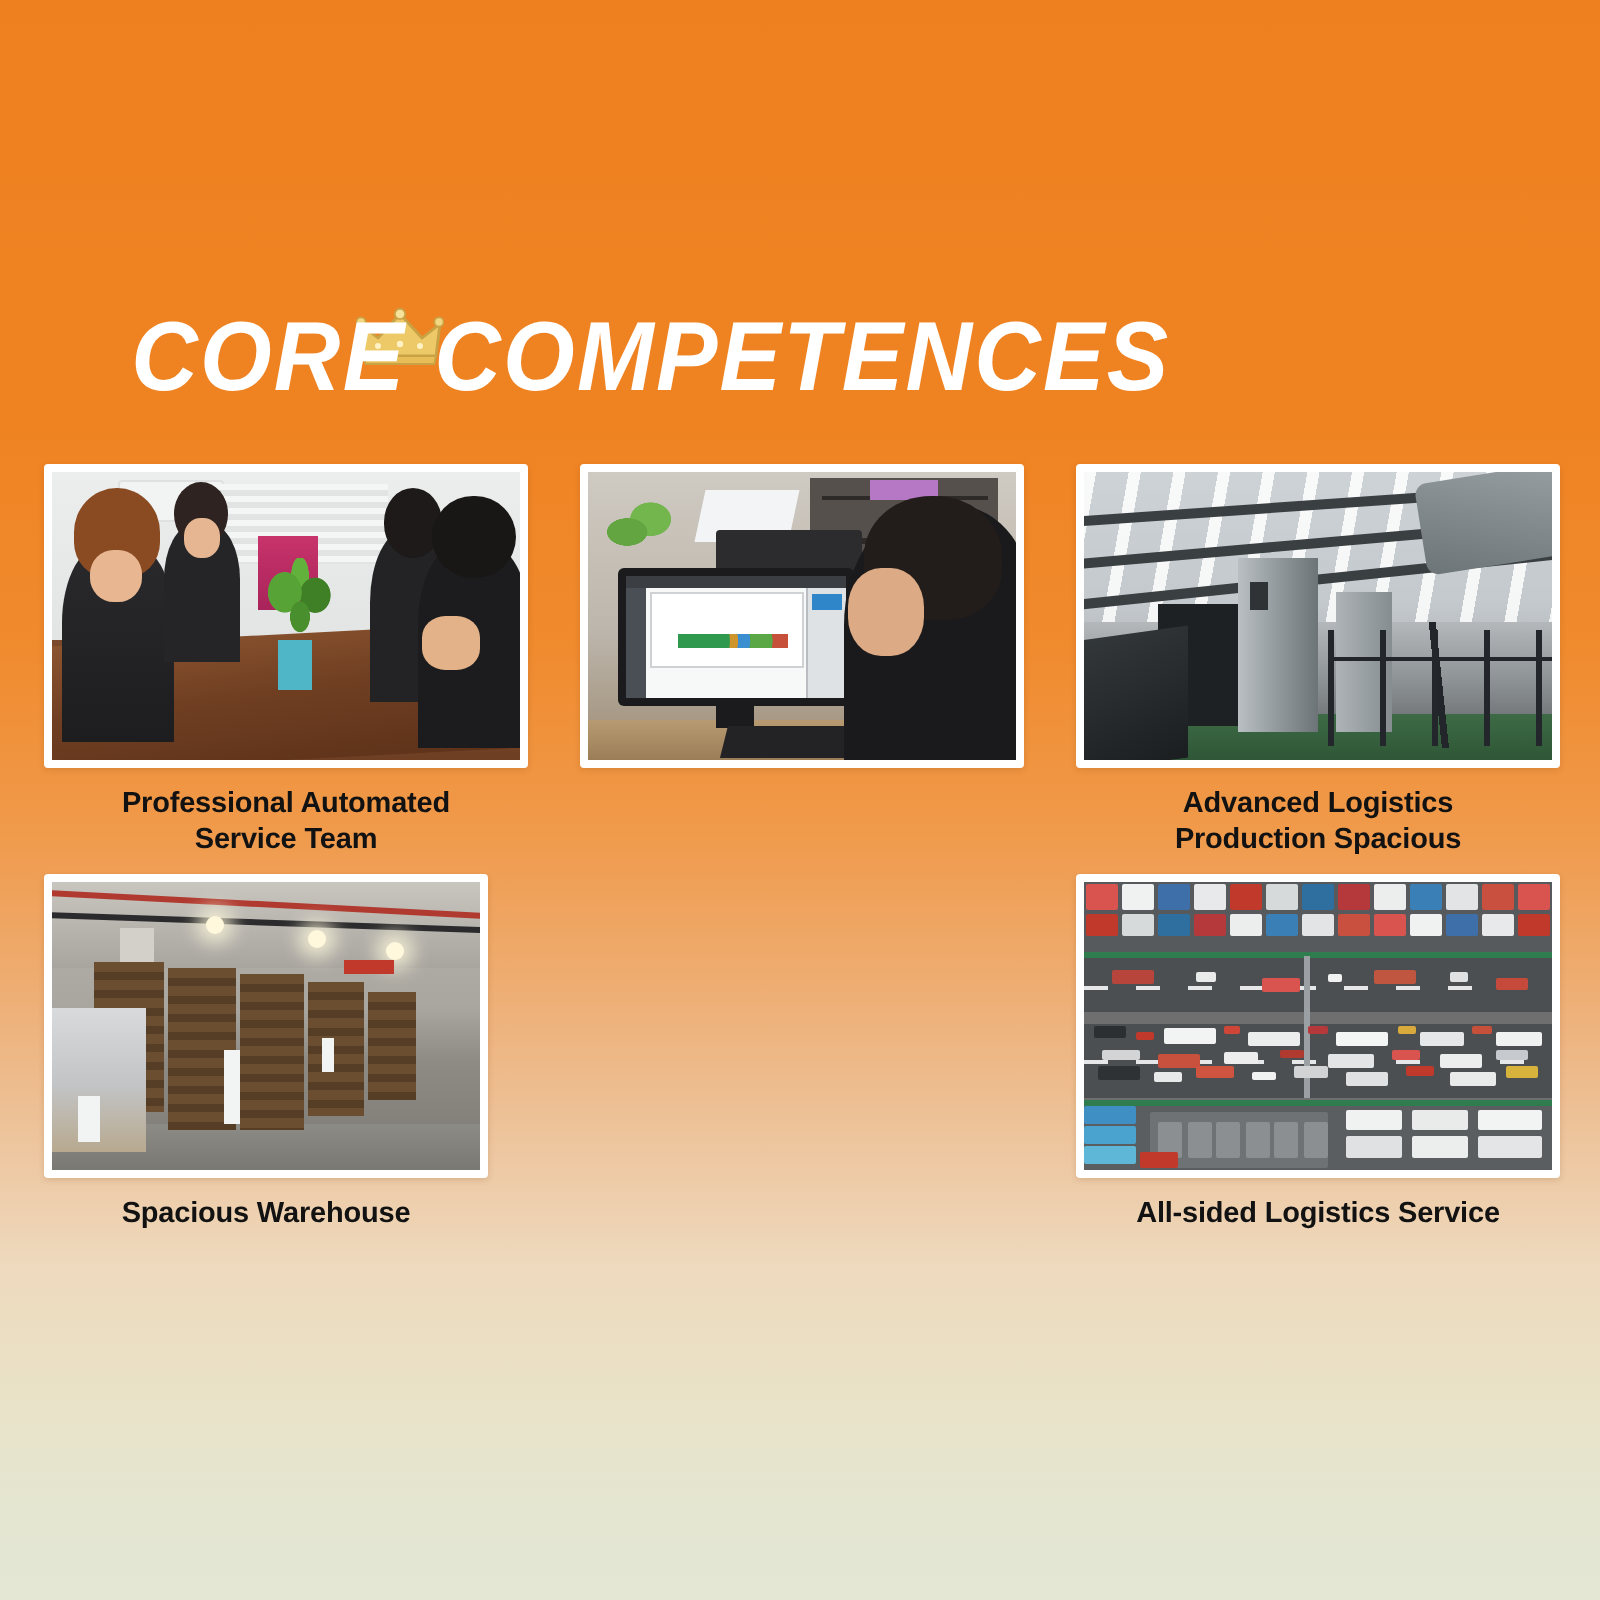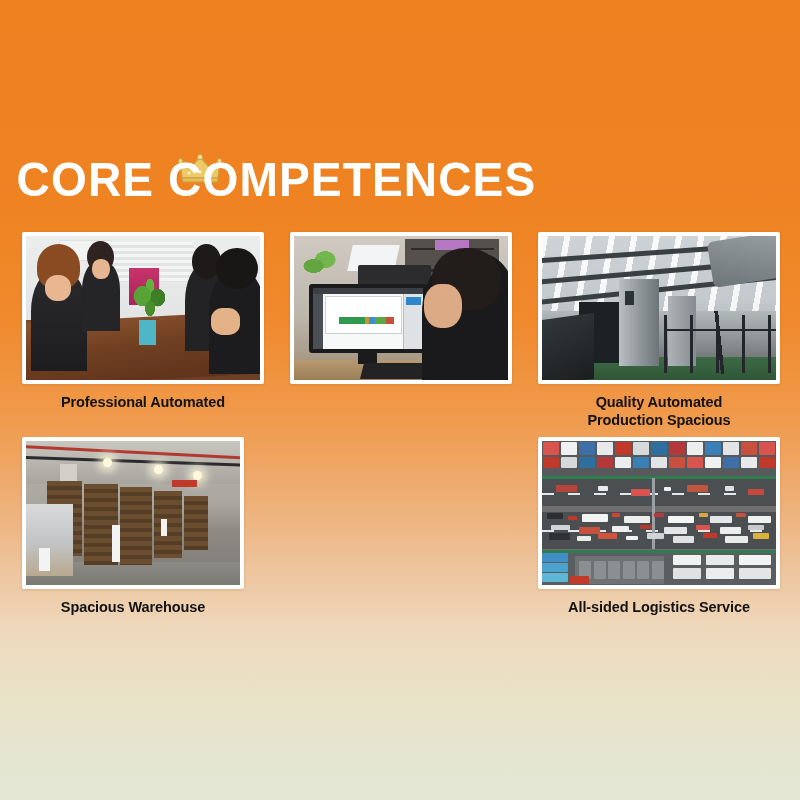--- a/index.html
+++ b/index.html
@@ -31,21 +31,22 @@
         #e3e7d3 100%);
     overflow: hidden;
   }
 
   
   .title-wrap {
     position: absolute;
     left: 0;
     top: 150px;
     width: 651px;
-    text-align: left;
+    text-align: center;
+    font-style: italic;
   }
   .crown-icon {
     position: absolute;
     left: 178px;
     top: 4px;
     width: 44px;
     height: 30px;
     pointer-events: none;
   }
   .title-text {
@@ -279,20 +280,21 @@
             <div class="plant"></div>
               <div class="vase"></div>
             <div class="pA"></div>
               <div class="pB"></div>
               <div class="pC"></div>
               <div class="pD"></div>
           </div>
         </div>
         <div class="caption">
           <span>Professional Automated</span>
+          <span class="l2">Service Team</span>
         </div>
       </div>
 
       <div class="cell mid">
         <div class="photo-frame">
           <div class="photo p-rnd">
             <div class="shelf"></div>
               <div class="tag"></div>
             <div class="greens"></div>
               <div class="paper"></div>
@@ -325,21 +327,21 @@
             <div class="floor"></div>
             <div class="m3"></div>
               <div class="m1"></div>
               <div class="m2"></div>
               <div class="m0"></div>
             <div class="rail"></div>
               <div class="railposts"></div>
           </div>
         </div>
         <div class="caption">
-          <span>Quality Automated</span>
+          <span>Advanced Logistics</span>
           <span class="l2">Production Spacious</span>
         </div>
       </div>
     </div>
 
     <div class="row row2">
 
 
       <div class="cell mid">
         <div class="photo-frame">

